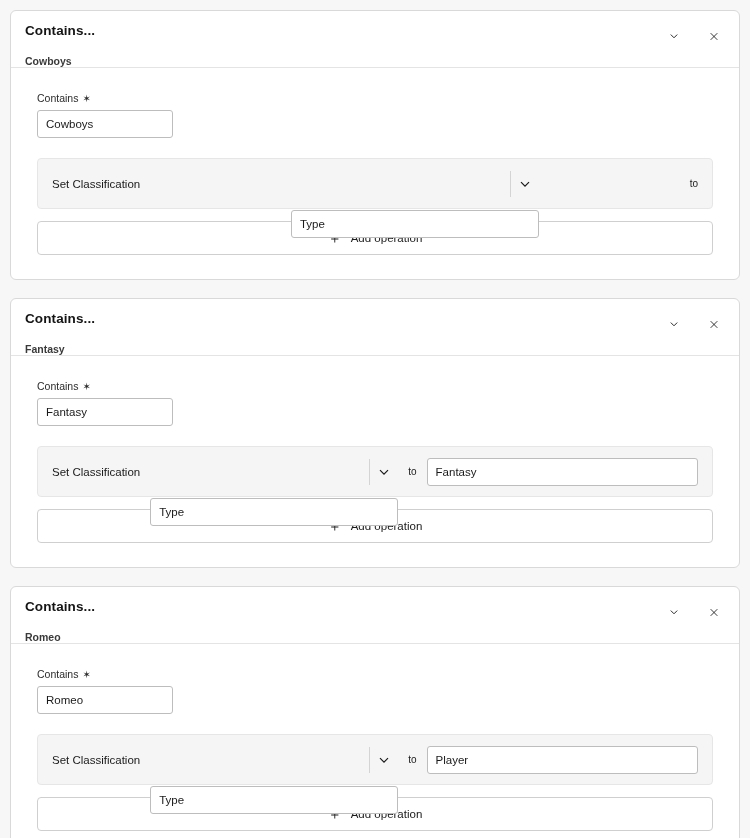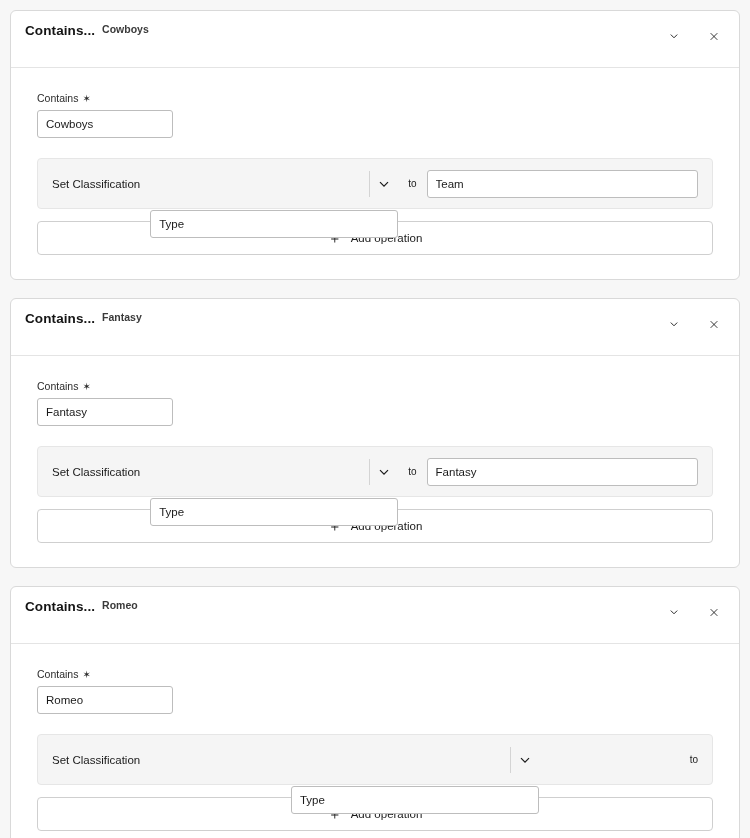--- a/index.html
+++ b/index.html
@@ -31,22 +31,22 @@
   .card-header {
     height: 57px;
     padding: 10px 14px 0 14px;
     display: flex;
     align-items: flex-start;
     justify-content: space-between;
     border-bottom: 1px solid #e4e4e4;
   }
   .header-texts {
     display: flex;
-    flex-direction: row;
-    gap: 7px;
+    flex-direction: column;
+    gap: 17px;
     padding-top: 2px;
   }
   .card-title {
     font-size: 13.5px;
     font-weight: bold;
     letter-spacing: 0.1px;
     color: #141414;
   }
   .card-subtitle {
     font-size: 10.5px;
@@ -229,21 +229,20 @@
         <div class="select-wrap">
           <div class="select-box">Type</div>
           <div class="select-divider"></div>
           <div class="select-caret">
             <svg width="12" height="12" viewBox="0 0 12 12" fill="none" stroke="currentColor" stroke-width="1.2">
                 <path d="M2 4.2 L6 8.2 L10 4.2"></path>
               </svg>
           </div>
         </div>
         <span class="to-word">to</span>
-        <input class="value-input" type="text" value="Team" style="">
       </div>
       <button class="add-operation">
         <span class="plus-icon">＋</span>
         <span>Add operation</span>
       </button>
     </div>
   </div>
 
   <div class="rule-card">
     <div class="card-header">
@@ -321,20 +320,21 @@
         <div class="select-wrap">
           <div class="select-box">Type</div>
           <div class="select-divider"></div>
           <div class="select-caret">
             <svg width="12" height="12" viewBox="0 0 12 12" fill="none" stroke="currentColor" stroke-width="1.2">
                 <path d="M2 4.2 L6 8.2 L10 4.2"></path>
               </svg>
           </div>
         </div>
         <span class="to-word">to</span>
+        <input class="value-input" type="text" value="Player" style="">
       </div>
       <button class="add-operation">
         <span class="plus-icon">＋</span>
         <span>Add operation</span>
       </button>
     </div>
   </div>
 
 </div>
 

